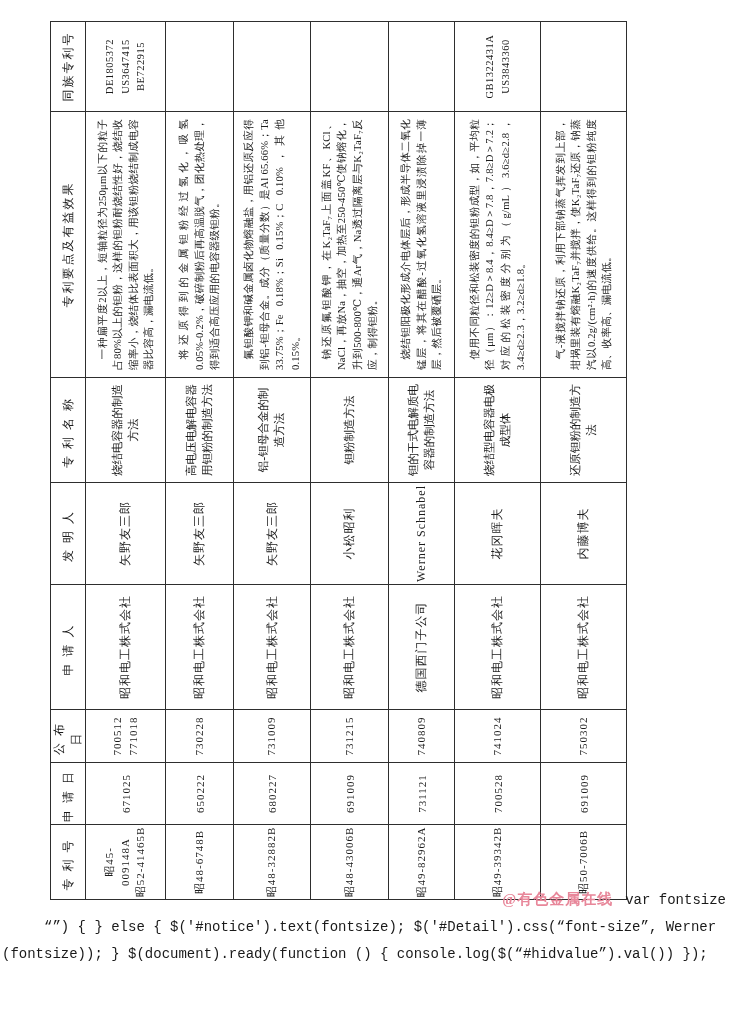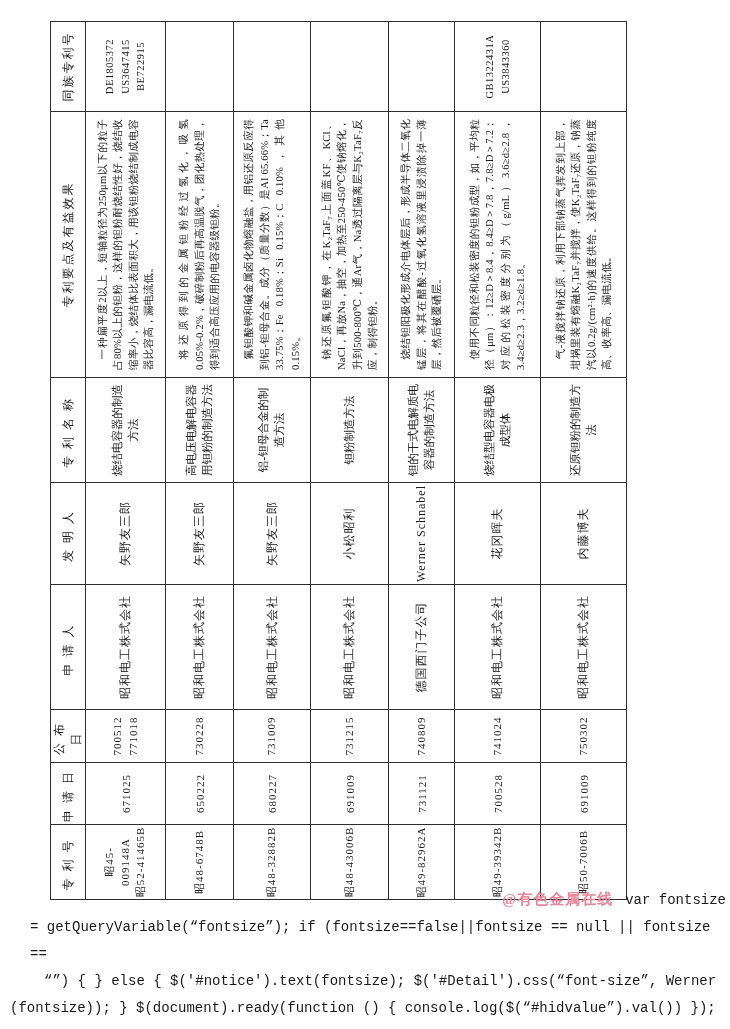--- a/index.html
+++ b/index.html
@@ -49,21 +49,21 @@
 
   
   .bottom-text{
     position:absolute;left:0;top:886px;width:730px;z-index:5;
     font-family:"Liberation Mono","DejaVu Sans Mono",monospace;
     font-size:14px;line-height:27px;color:#1a1a1a;background:transparent;
   }
   .bottom-text .l1{text-align:right;padding-right:4px;}
   .bottom-text .l2{padding-left:30px;}
   .bottom-text .l3{padding-left:44px;}
-  .bottom-text .l4{padding-left:10px;}
+  .bottom-text .l4{padding-left:2px;}
   .wm{
     font-family:"Liberation Serif","DejaVu Serif",serif;
     font-weight:bold;color:#e8879a;font-size:15px;letter-spacing:1px;margin-right:12px;
   }
 </style>
 </head>
 <body>
 
 <div class="rot-wrap">
   <div class="rot-inner">
@@ -171,16 +171,15 @@
         <td class="summary">气-液搅拌钠还原，利用下部钠蒸气挥发到上部，坩埚里装有熔融K₂TaF₇并搅拌，使K₂TaF₇还原，钠蒸汽以0.2g/(cm²·h)的速度供给。这样得到的钽粉纯度高、收率高、漏电流低。</td>
         <td class="family pre"></td>
       </tr>
     </tbody>
       </table>
   </div>
 </div>
 
 <div class="bottom-text">
   <div class="l1"><span class="wm">@有色金属在线</span><span>var fontsize</span></div>
-  <div class="l2">= getQueryVariable(“fontsize”); if (fontsize==false||fontsize == null || fontsize ==</div>
   <div class="l3">“”) { } else { $('#notice').text(fontsize); $('#Detail').css(“font-size”, Werner</div>
   <div class="l4">(fontsize)); } $(document).ready(function () { console.log($(“#hidvalue”).val()) });</div>
 </div>
 
 </body></html>

